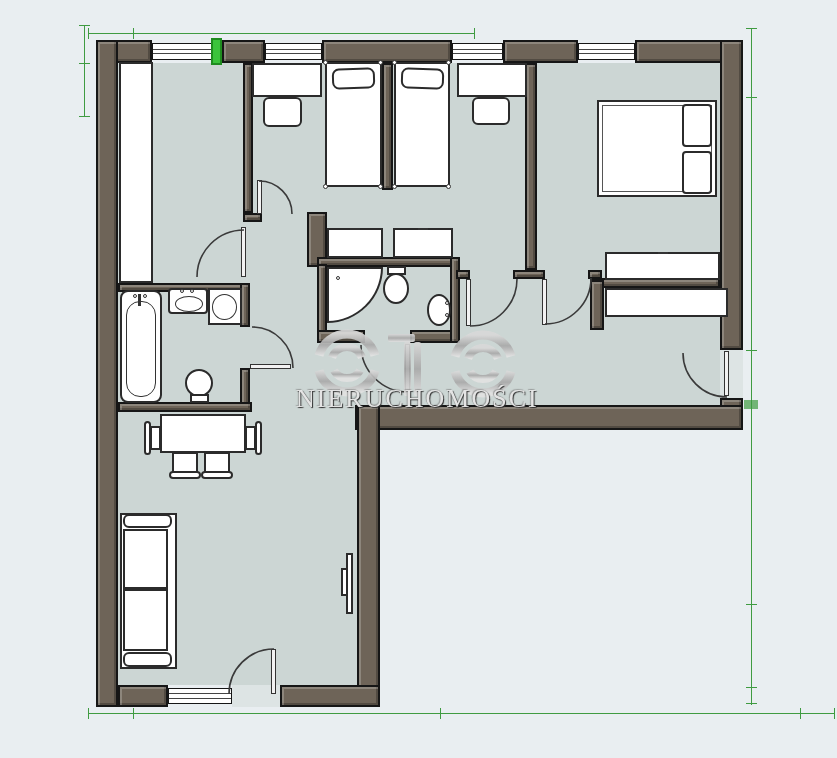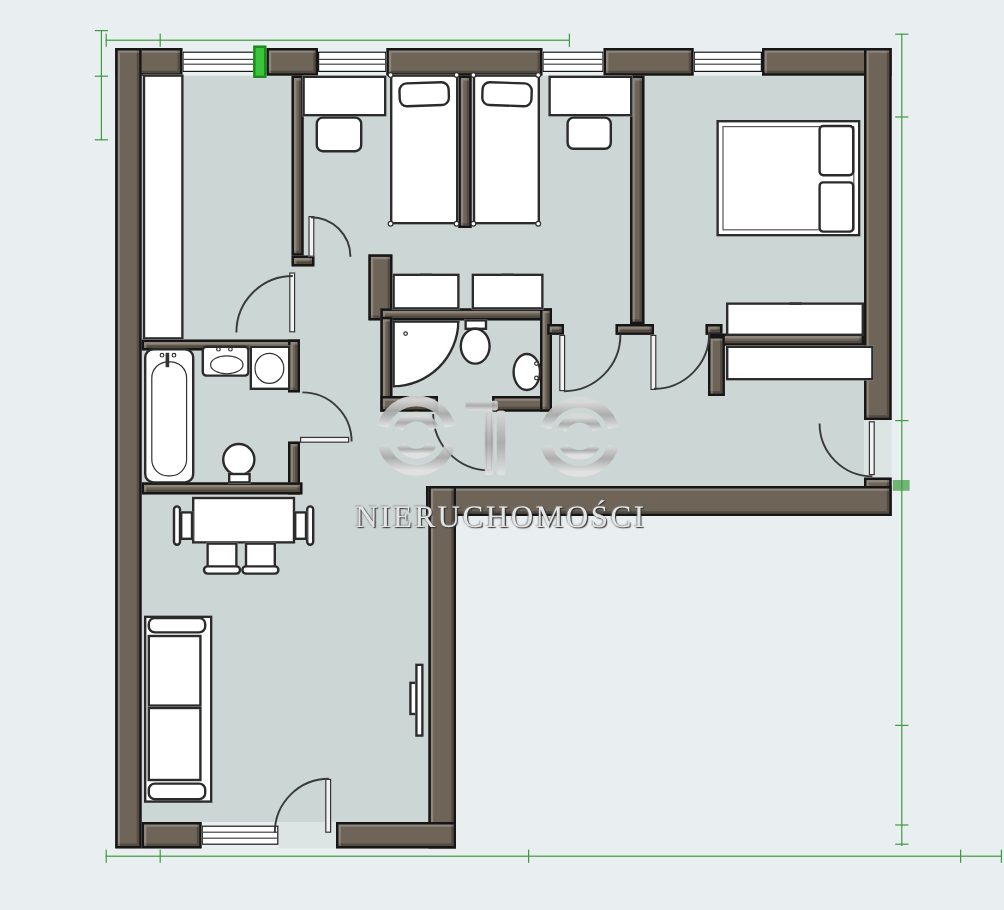--- a/index.html
+++ b/index.html
@@ -229,15 +229,15 @@
         <path d="M468 358.5 A16 16 0 0 1 498 358.5"></path>
         <path d="M496 371.5 A15 15 0 0 1 470 371.5"></path>
       </g>
     </g>
     <g fill="url(#silver)">
       <rect x="388" y="334" width="27" height="8" rx="2"></rect>
       <rect x="404" y="342" width="7" height="54" rx="2"></rect>
       <rect x="414" y="342" width="7" height="54" rx="2"></rect>
     </g>
   </svg>
-  <div class="wm-text" style="left:296px;top:416px">NIERUCHOMOŚCI</div>
+  <div class="wm-text" style="left:296px;top:384px">NIERUCHOMOŚCI</div>
 
 </div>
 
 </body></html>

